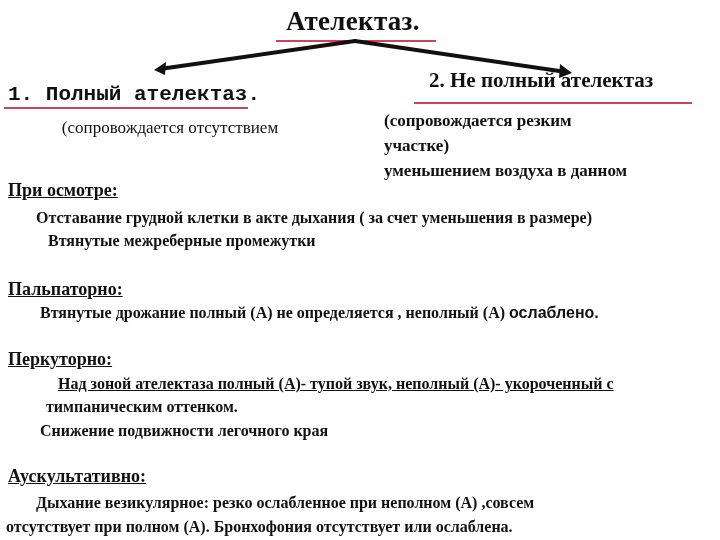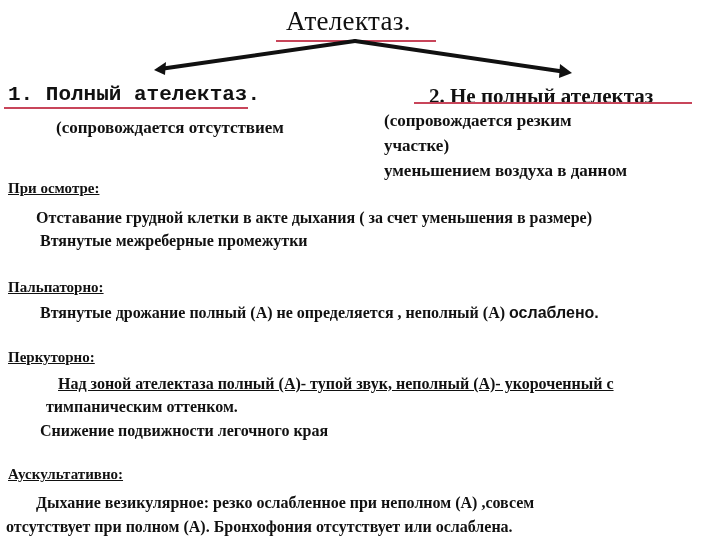--- a/index.html
+++ b/index.html
@@ -12,58 +12,58 @@
       height: 540px;
       position: relative;
       overflow: hidden;
       font-family: "Liberation Serif", "DejaVu Serif", serif;
       color: #111111;
     }
     .abs { position: absolute; white-space: nowrap; }
     .title {
       left: 286px; top: 6px;
       font-size: 27px;
-      font-weight: normal;
+      font-weight: bold;
       letter-spacing: 0.3px;
     }
     .red-underline {
       position: absolute;
       height: 2px;
       background: #c8455a;
     }
     .heading1 {
       left: 8px; top: 83px;
       font-size: 21px;
       font-weight: bold;
       font-family: Liberation Mono, monospace;
     }
     .heading2 {
-      left: 429px; top: 84px;
+      left: 429px; top: 68px;
       font-size: 21px;
       font-weight: bold;
     }
     .sub1 {
       left: 20px; top: 115px;
       width: 300px;
       font-size: 17px;
-      font-weight: bold;
+      font-weight: normal;
       text-align: center;
       line-height: 25px;
       white-space: normal;
     }
     .sub2 {
       left: 384px; top: 108px;
       width: 330px;
       font-size: 17px;
       font-weight: bold;
       line-height: 25px;
       white-space: normal;
     }
     .section-head {
-      font-size: 15px;
+      font-size: 18px;
       font-weight: bold;
       text-decoration: underline;
       left: 8px;
     }
     .body-line {
       font-size: 16px;
       font-weight: bold;
     }
     .sans-tail {
       font-family: "Liberation Sans", "DejaVu Sans", sans-serif;
@@ -98,21 +98,21 @@
 <div class="abs heading2">2. Не полный ателектаз</div>
 <div class="red-underline" style="left:414px; top:102px; width:278px;"></div>
 <div class="abs sub2">
   <div>(сопровождается резким</div>
   <div>участке)</div>
   <div>уменьшением воздуха в данном</div>
 </div>
 
 <div class="abs section-head" style="top:180px;">При осмотре:</div>
 <div class="abs body-line" style="left:36px; top:209px;">Отставание грудной клетки в акте дыхания ( за счет уменьшения в размере)</div>
-<div class="abs body-line" style="left:40px; top:232px;">Втянутые межреберные промежутки</div>
+<div class="abs body-line" style="left:48px; top:232px;">Втянутые межреберные промежутки</div>
 
 <div class="abs section-head" style="top:279px;">Пальпаторно:</div>
 <div class="abs body-line" style="left:40px; top:304px;">
   <span>Втянутые дрожание полный (А) не определяется , неполный (А) </span><span class="sans-tail">ослаблено.</span>
 </div>
 
 <div class="abs section-head" style="top:349px;">Перкуторно:</div>
 <div class="abs body-line" style="left:58px; top:375px;text-decoration:underline;">Над зоной ателектаза  полный (А)- тупой звук, неполный (А)- укороченный с</div>
 <div class="abs body-line" style="left:6px; top:398px;margin-left:40px;">тимпаническим оттенком.</div>
 <div class="abs body-line" style="left:40px; top:422px;">Снижение подвижности легочного края</div>

